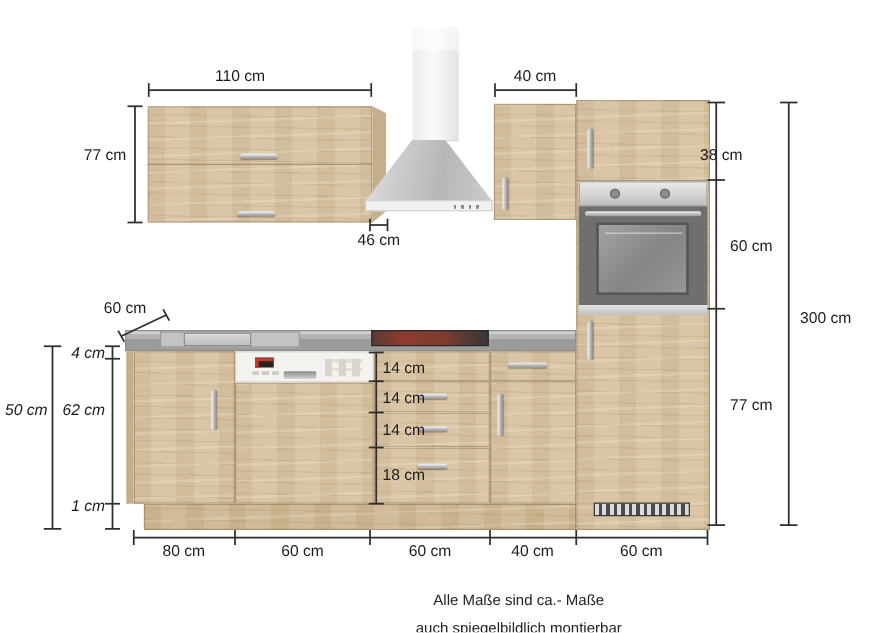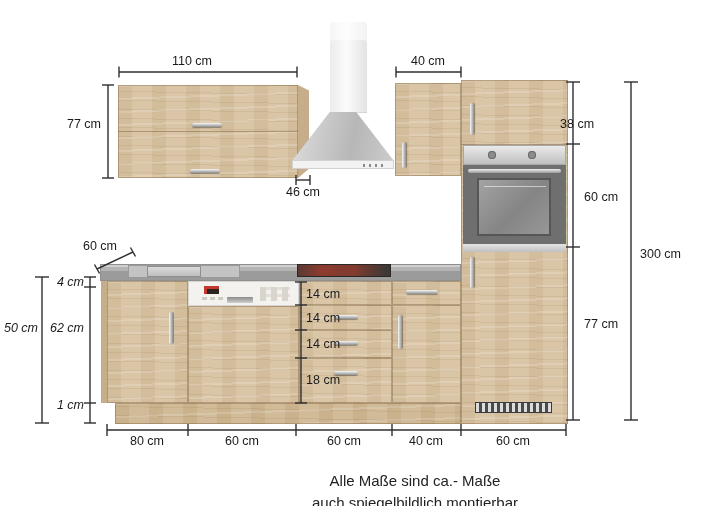--- a/index.html
+++ b/index.html
@@ -17,21 +17,21 @@
   
   .handle-h{position:absolute;height:4px;border-radius:2px;
     background:linear-gradient(180deg,#f7f7f7,#8f8f8f);box-shadow:0 1px 1px rgba(0,0,0,.35);}
   .handle-v{position:absolute;width:4px;border-radius:2px;
     background:linear-gradient(90deg,#f7f7f7,#8f8f8f);box-shadow:1px 0 1px rgba(0,0,0,.35);}
   
   .dim{position:absolute;font-size:12.5px;color:#1b1b1b;white-space:nowrap;
        transform:translate(-50%,-50%);}
   .dim-left{transform:translate(0,-50%);}
   .dim-rightal{transform:translate(-100%,-50%);font-style:italic;}
-  .footer-text{position:absolute;font-size:15px;color:#222;white-space:nowrap;
+  .footer-text{position:absolute;font-size:12px;color:#222;white-space:nowrap;
        transform:translate(-50%,-50%);}
   svg.overlay{position:absolute;left:0;top:0;pointer-events:none;}
 </style>
 </head>
 <body>
 
 <div class="stage">
 
   <div class="abs wood" style="left:118px;top:85px;width:180px;height:93px;">
     <div class="abs" style="left:0;top:46px;width:180px;height:1px;background:rgba(115,88,52,.45);"></div>

